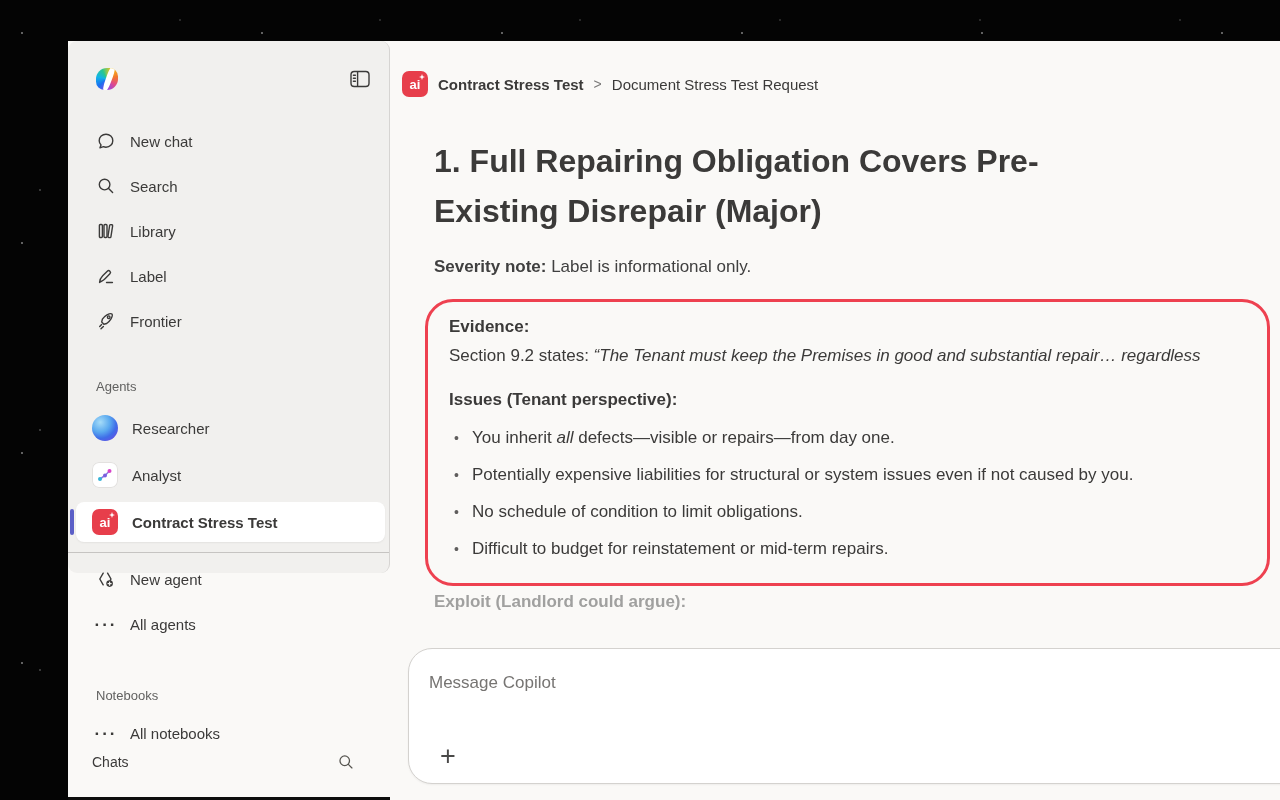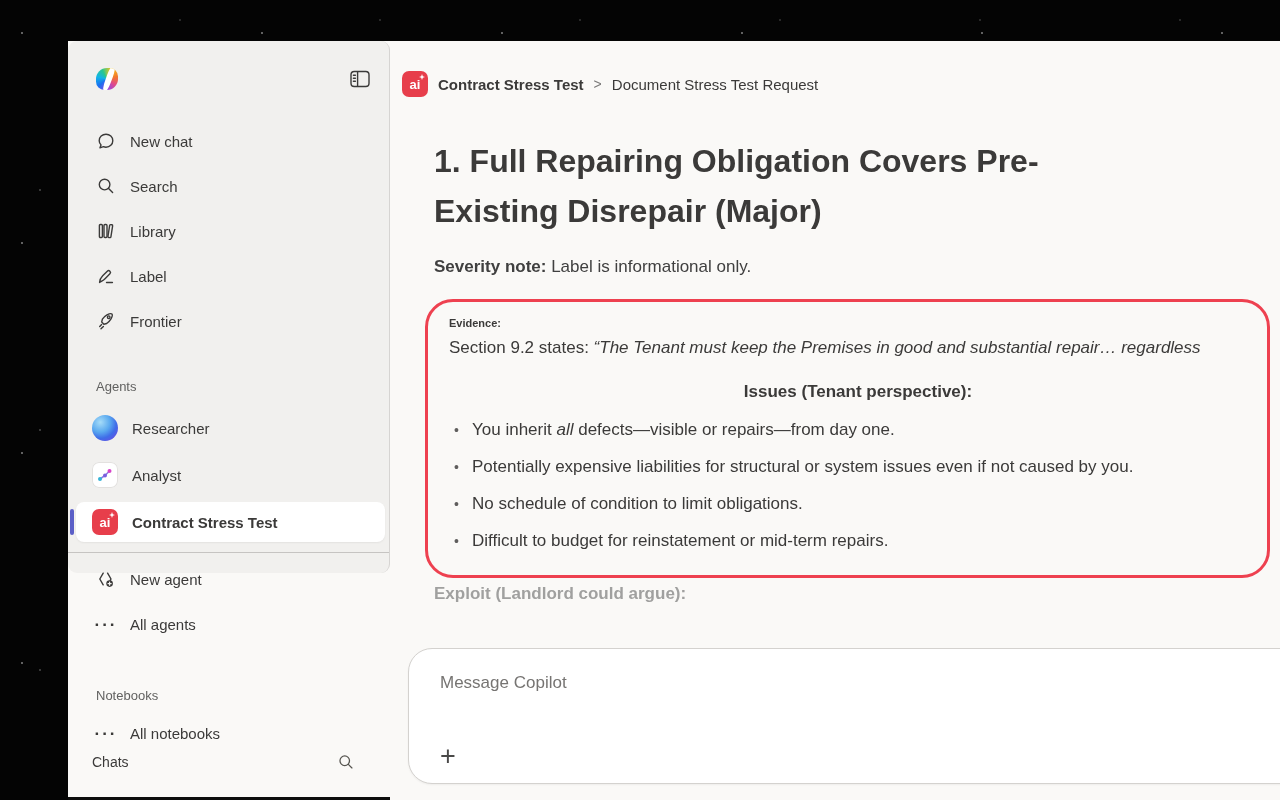--- a/index.html
+++ b/index.html
@@ -69,40 +69,40 @@
   .crumb-sep{ color:#7a7978; font-size:14px; }
   .crumb-page{ color:#3b3a39; }
   .doc{ padding:0 0 0 44px; }
   .doc h1{ margin-top:40px; font-size:32px; line-height:1.55; font-weight:700; color:#3b3a39; max-width:640px; }
   .severity{ margin-top:21px; font-size:17px; color:#404040; }
   .severity b{ font-weight:700; }
   .annotation-box{
     margin:22px 0 0 -9px; width:845px; border:3px solid #ee4150; border-radius:28px;
     padding:15px 0 24px 21px; overflow:hidden;
   }
-  .ev-heading{ font-size:11px; font-weight:700; color:#3b3a39; }
+  .ev-heading{ font-size:17px; font-weight:700; color:#3b3a39; }
   .ev-quote-line1{ margin-top:9px; font-size:17px; color:#3b3a39; white-space:nowrap; overflow:hidden; }
   .ev-quote-line1 .q, .ev-quote-line2 .q{ font-style:italic; }
   .ev-quote-line2{ margin-top:10px; font-size:17px; color:#3b3a39; display:flex; align-items:center; gap:10px; }
   .file-chip{ display:inline-flex; align-items:center; gap:6px; background:#eceae7;
     border-radius:14px; padding:4px 12px 4px 8px; font-size:12px; color:#4f4d4b; cursor:pointer; }
-  .issues-heading{ margin-top:24px; font-size:17px; font-weight:700; color:#3b3a39;text-align:center; }
+  .issues-heading{ margin-top:24px; font-size:17px; font-weight:700; color:#3b3a39; }
   .bullets{ margin-top:18px; display:flex; flex-direction:column; gap:17px; }
   .bullet-row{ display:flex; font-size:17px; color:#3b3a39; }
   .bullet-dot{ width:18px; margin-left:5px; color:#5f5e5d; flex:0 0 auto; font-size:14px; padding-top:2px; }
   .bullet-text .it{ font-style:italic; }
   .exploit-heading{ margin-top:6px; font-size:17px; font-weight:700; color:#a0a09f; height:22px; overflow:hidden; }
   .composer-fade{ position:absolute; left:0; right:0; top:576px; height:34px;
     background:linear-gradient(to bottom, rgba(250,249,247,0), rgba(250,249,247,.9)); pointer-events:none; }
   .composer{
     position:absolute; left:18px; right:-30px; top:607px; height:136px;
     background:#ffffff; border:1px solid #d4d2cf; border-radius:24px;
     box-shadow:0 1px 2px rgba(0,0,0,.05);
   }
-  .composer-input{ position:absolute; left:31px; top:24px; width:70%; border:none; outline:none;
+  .composer-input{ position:absolute; left:20px; top:24px; width:70%; border:none; outline:none;
     font-size:17px; color:#3b3a39; background:transparent; font-family:"Liberation Sans", sans-serif; }
   .composer-input::placeholder{ color:#767472; opacity:1; }
   .attach-button{ position:absolute; left:24px; bottom:12px; width:30px; height:30px; border:none;
     background:none; cursor:pointer; font-size:27px; font-weight:300; color:#4a4948; line-height:1; }
   svg.lineicon{ stroke:#3b3a39; fill:none; stroke-width:1.4; stroke-linecap:round; stroke-linejoin:round; }
 </style>
 </head>
 <body>
 
 <div class="app-window">

